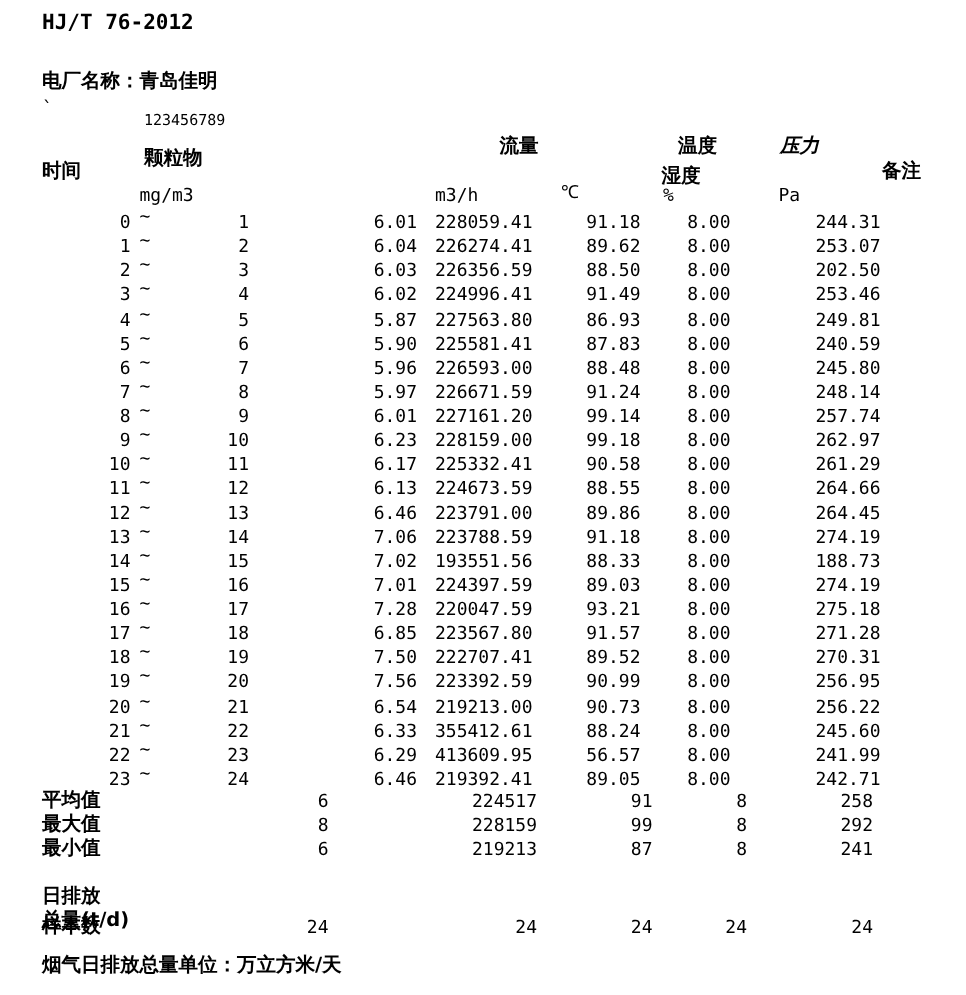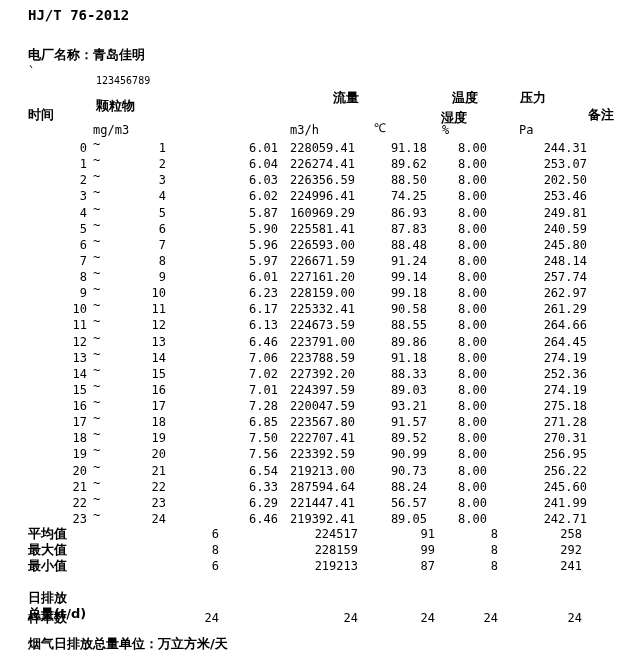--- a/index.html
+++ b/index.html
@@ -45,21 +45,21 @@
 
   <div class="abs mono" style="left:28px; top:66px;">`</div>
 
   <div class="abs serial" style="left:96px; top:75px;">123456789</div>
 
 
   <div class="abs lbl" style="left:48px;  top:99px;padding-left:48px;">颗粒物</div>
   <div class="abs lbl" style="left:333px; top:91px;">流量</div>
   <div class="abs lbl" style="left:408px; top:91px;margin-left:44px;">温度</div>
   <div class="abs lbl" style="left:441px; top:91px;margin-top:20px;">湿度</div>
-  <div class="abs lbl" style="left:520px; top:91px;">压力</div>
+  <div class="abs lbl" style="left:520px; top:91px;font-style:italic;">压力</div>
   <div class="abs lbl" style="left:28px;  top:108px;">时间</div>
   <div class="abs lbl" style="left:588px; top:108px;">备注</div>
 
   <div class="abs mono" style="left:93px;  top:124px;">mg/m3</div>
   <div class="abs mono" style="left:290px; top:124px;">m3/h</div>
   <div class="abs mono" style="left:374px; top:122px;">℃</div>
   <div class="abs mono" style="left:442px; top:124px;">%</div>
   <div class="abs mono" style="left:519px; top:124px;">Pa</div>
 
   <div id="rows">
@@ -92,30 +92,30 @@
         <span class="cell c-temp">88.50</span>
         <span class="cell c-hum">8.00</span>
         <span class="cell c-pres">202.50</span>
       </div>
       <div class="row" style="top: 189.39px;">
         <span class="cell c-hs">3</span>
         <span class="cell c-tilde">~</span>
         <span class="cell c-he">4</span>
         <span class="cell c-pm">6.02</span>
         <span class="cell c-flow">224996.41</span>
-        <span class="cell c-temp">74.25</span>
+        <span class="cell c-temp">91.49</span>
         <span class="cell c-hum">8.00</span>
         <span class="cell c-pres">253.46</span>
       </div>
       <div class="row" style="top: 205.52px;">
         <span class="cell c-hs">4</span>
         <span class="cell c-tilde">~</span>
         <span class="cell c-he">5</span>
         <span class="cell c-pm">5.87</span>
-        <span class="cell c-flow">160969.29</span>
+        <span class="cell c-flow">227563.80</span>
         <span class="cell c-temp">86.93</span>
         <span class="cell c-hum">8.00</span>
         <span class="cell c-pres">249.81</span>
       </div>
       <div class="row" style="top: 221.65px;">
         <span class="cell c-hs">5</span>
         <span class="cell c-tilde">~</span>
         <span class="cell c-he">6</span>
         <span class="cell c-pm">5.90</span>
         <span class="cell c-flow">225581.41</span>
@@ -201,24 +201,24 @@
         <span class="cell c-flow">223788.59</span>
         <span class="cell c-temp">91.18</span>
         <span class="cell c-hum">8.00</span>
         <span class="cell c-pres">274.19</span>
       </div>
       <div class="row" style="top: 366.82px;">
         <span class="cell c-hs">14</span>
         <span class="cell c-tilde">~</span>
         <span class="cell c-he">15</span>
         <span class="cell c-pm">7.02</span>
-        <span class="cell c-flow">227392.20</span>
+        <span class="cell c-flow">193551.56</span>
         <span class="cell c-temp">88.33</span>
         <span class="cell c-hum">8.00</span>
-        <span class="cell c-pres">252.36</span>
+        <span class="cell c-pres">188.73</span>
       </div>
       <div class="row" style="top: 382.95px;">
         <span class="cell c-hs">15</span>
         <span class="cell c-tilde">~</span>
         <span class="cell c-he">16</span>
         <span class="cell c-pm">7.01</span>
         <span class="cell c-flow">224397.59</span>
         <span class="cell c-temp">89.03</span>
         <span class="cell c-hum">8.00</span>
         <span class="cell c-pres">274.19</span>
@@ -271,31 +271,31 @@
         <span class="cell c-flow">219213.00</span>
         <span class="cell c-temp">90.73</span>
         <span class="cell c-hum">8.00</span>
         <span class="cell c-pres">256.22</span>
       </div>
       <div class="row" style="top: 479.73px;">
         <span class="cell c-hs">21</span>
         <span class="cell c-tilde">~</span>
         <span class="cell c-he">22</span>
         <span class="cell c-pm">6.33</span>
-        <span class="cell c-flow">287594.64</span>
+        <span class="cell c-flow">355412.61</span>
         <span class="cell c-temp">88.24</span>
         <span class="cell c-hum">8.00</span>
         <span class="cell c-pres">245.60</span>
       </div>
       <div class="row" style="top: 495.86px;">
         <span class="cell c-hs">22</span>
         <span class="cell c-tilde">~</span>
         <span class="cell c-he">23</span>
         <span class="cell c-pm">6.29</span>
-        <span class="cell c-flow">221447.41</span>
+        <span class="cell c-flow">413609.95</span>
         <span class="cell c-temp">56.57</span>
         <span class="cell c-hum">8.00</span>
         <span class="cell c-pres">241.99</span>
       </div>
       <div class="row" style="top: 511.99px;">
         <span class="cell c-hs">23</span>
         <span class="cell c-tilde">~</span>
         <span class="cell c-he">24</span>
         <span class="cell c-pm">6.46</span>
         <span class="cell c-flow">219392.41</span>

